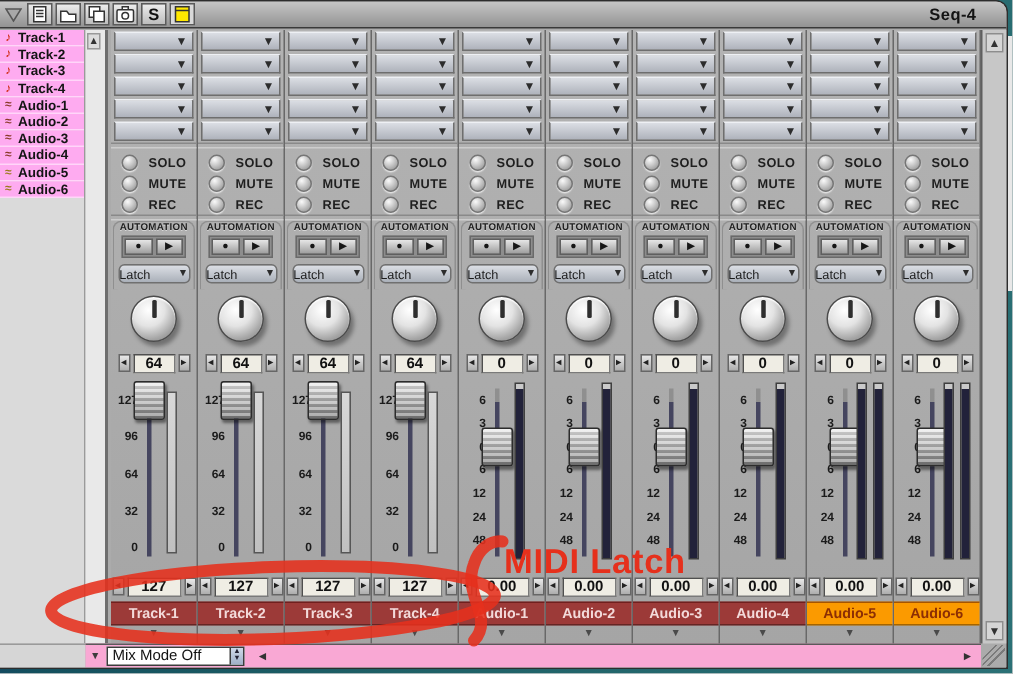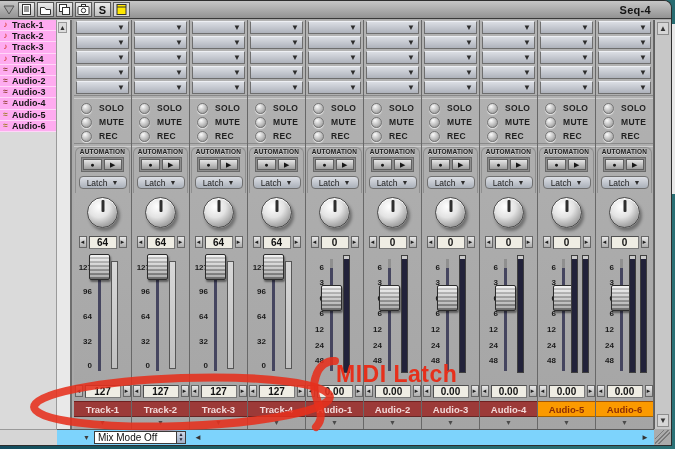--- a/index.html
+++ b/index.html
@@ -83,21 +83,21 @@
     font-size: 6.5px; font-weight: bold; color:#202020; letter-spacing:.2px;
     text-shadow: 0 1px 0 #d8d8d8; }
   .auto-btns { position:absolute; top:9px; left:5px; right:5px; height:15px;
     background:#8d8d8d; border:1px solid #6a6a6a; display:flex; }
   .auto-btn { flex:1; margin:1px; background: linear-gradient(#e6e6e6, #9d9d9d);
     border:1px solid #5f5f5f; display:flex; align-items:center; justify-content:center;
     font-size:7px; color:#161616; line-height:7px; cursor:pointer; }
   .latch { position:absolute; top:28px; left:50%; transform:translateX(-50%);
     width:48px; height:13px; border-radius:4px;
     background: linear-gradient(#dcdfe5, #aab0b9); border:1px solid #707070;
-    display:flex; align-items:center; justify-content:center; gap:4px; cursor:pointer; }
+    display:flex; align-items:center; justify-content:space-between; gap:4px; cursor:pointer; }
   .latch-text { font-size: 8.5px; color:#1c1c1c; }
   .latch-arrow { font-size: 7px; color:#2c2c2c; }
 
   .knob-sec { height: 40px; display:flex; justify-content:center; padding-top: 4px; }
   .knob {
     width: 31px; height: 31px; border-radius: 50%; position: relative; cursor: pointer;
     background: radial-gradient(circle at 38% 30%, #ffffff 0%, #e3e3e3 40%, #a5a5a5 72%, #787878 100%);
     border: 1px solid #4c4c4c; box-shadow: 2px 3px 3px rgba(0,0,0,.35), inset 0 1px 1px #fff;
   }
   .knob::after { content:""; position:absolute; left:50%; top:2px; width:3px; height:12px;
@@ -139,21 +139,21 @@
 
   
   #vscroll { position:absolute; right:0; top:19px; width:17px; bottom:16px;
     background:#c7c7c7; border-left:1px solid #5f5f5f; }
   .vs-btn { position:absolute; left:2px; right:2px; height:13px; text-align:center;
     font-size:8px; color:#333; line-height:12px; background:#d6d6d6; border:1px solid #8d8d8d; cursor:pointer; }
   .vs-up { top: 2px; } .vs-down { bottom: 2px; }
 
   
   #bottombar { position:absolute; left:57px; right:17px; bottom:0; height:16px;
-    background:#7dd3fc; border-top:1px solid #5a5a5a; display:flex; align-items:center;padding-left:23px; }
+    background:#f9a8d4; border-top:1px solid #5a5a5a; display:flex; align-items:center; }
   #bl-filler { position:absolute; left:0; bottom:0; width:57px; height:16px; background:#d6d6d6; border-top:1px solid #9a9a9a;}
   .bb-spill { font-size:7px; color:#3c3c3c; padding:0 4px 0 3px; cursor:pointer; }
   #mixmode { width: 92px; height: 13px; background:#fff; border:1px solid #3c3c3c;
     display:flex; align-items:center; cursor:pointer; }
   #mixmode .mm-text { flex:1; font-size:10px; color:#111; padding-left:3px; white-space:nowrap; }
   #mixmode .mm-stepper { width:9px; align-self:stretch; background:linear-gradient(#cfd8e8,#9fb0c8);
     border-left:1px solid #3c3c3c; font-size:5px; line-height:5px; color:#223; text-align:center; }
   .hs-left { font-size:8px; color:#333; padding:0 4px 0 8px; cursor:pointer; }
   .hs-track { flex:1; }
   .hs-right { font-size:8px; color:#333; padding-right:5px; cursor:pointer; }

